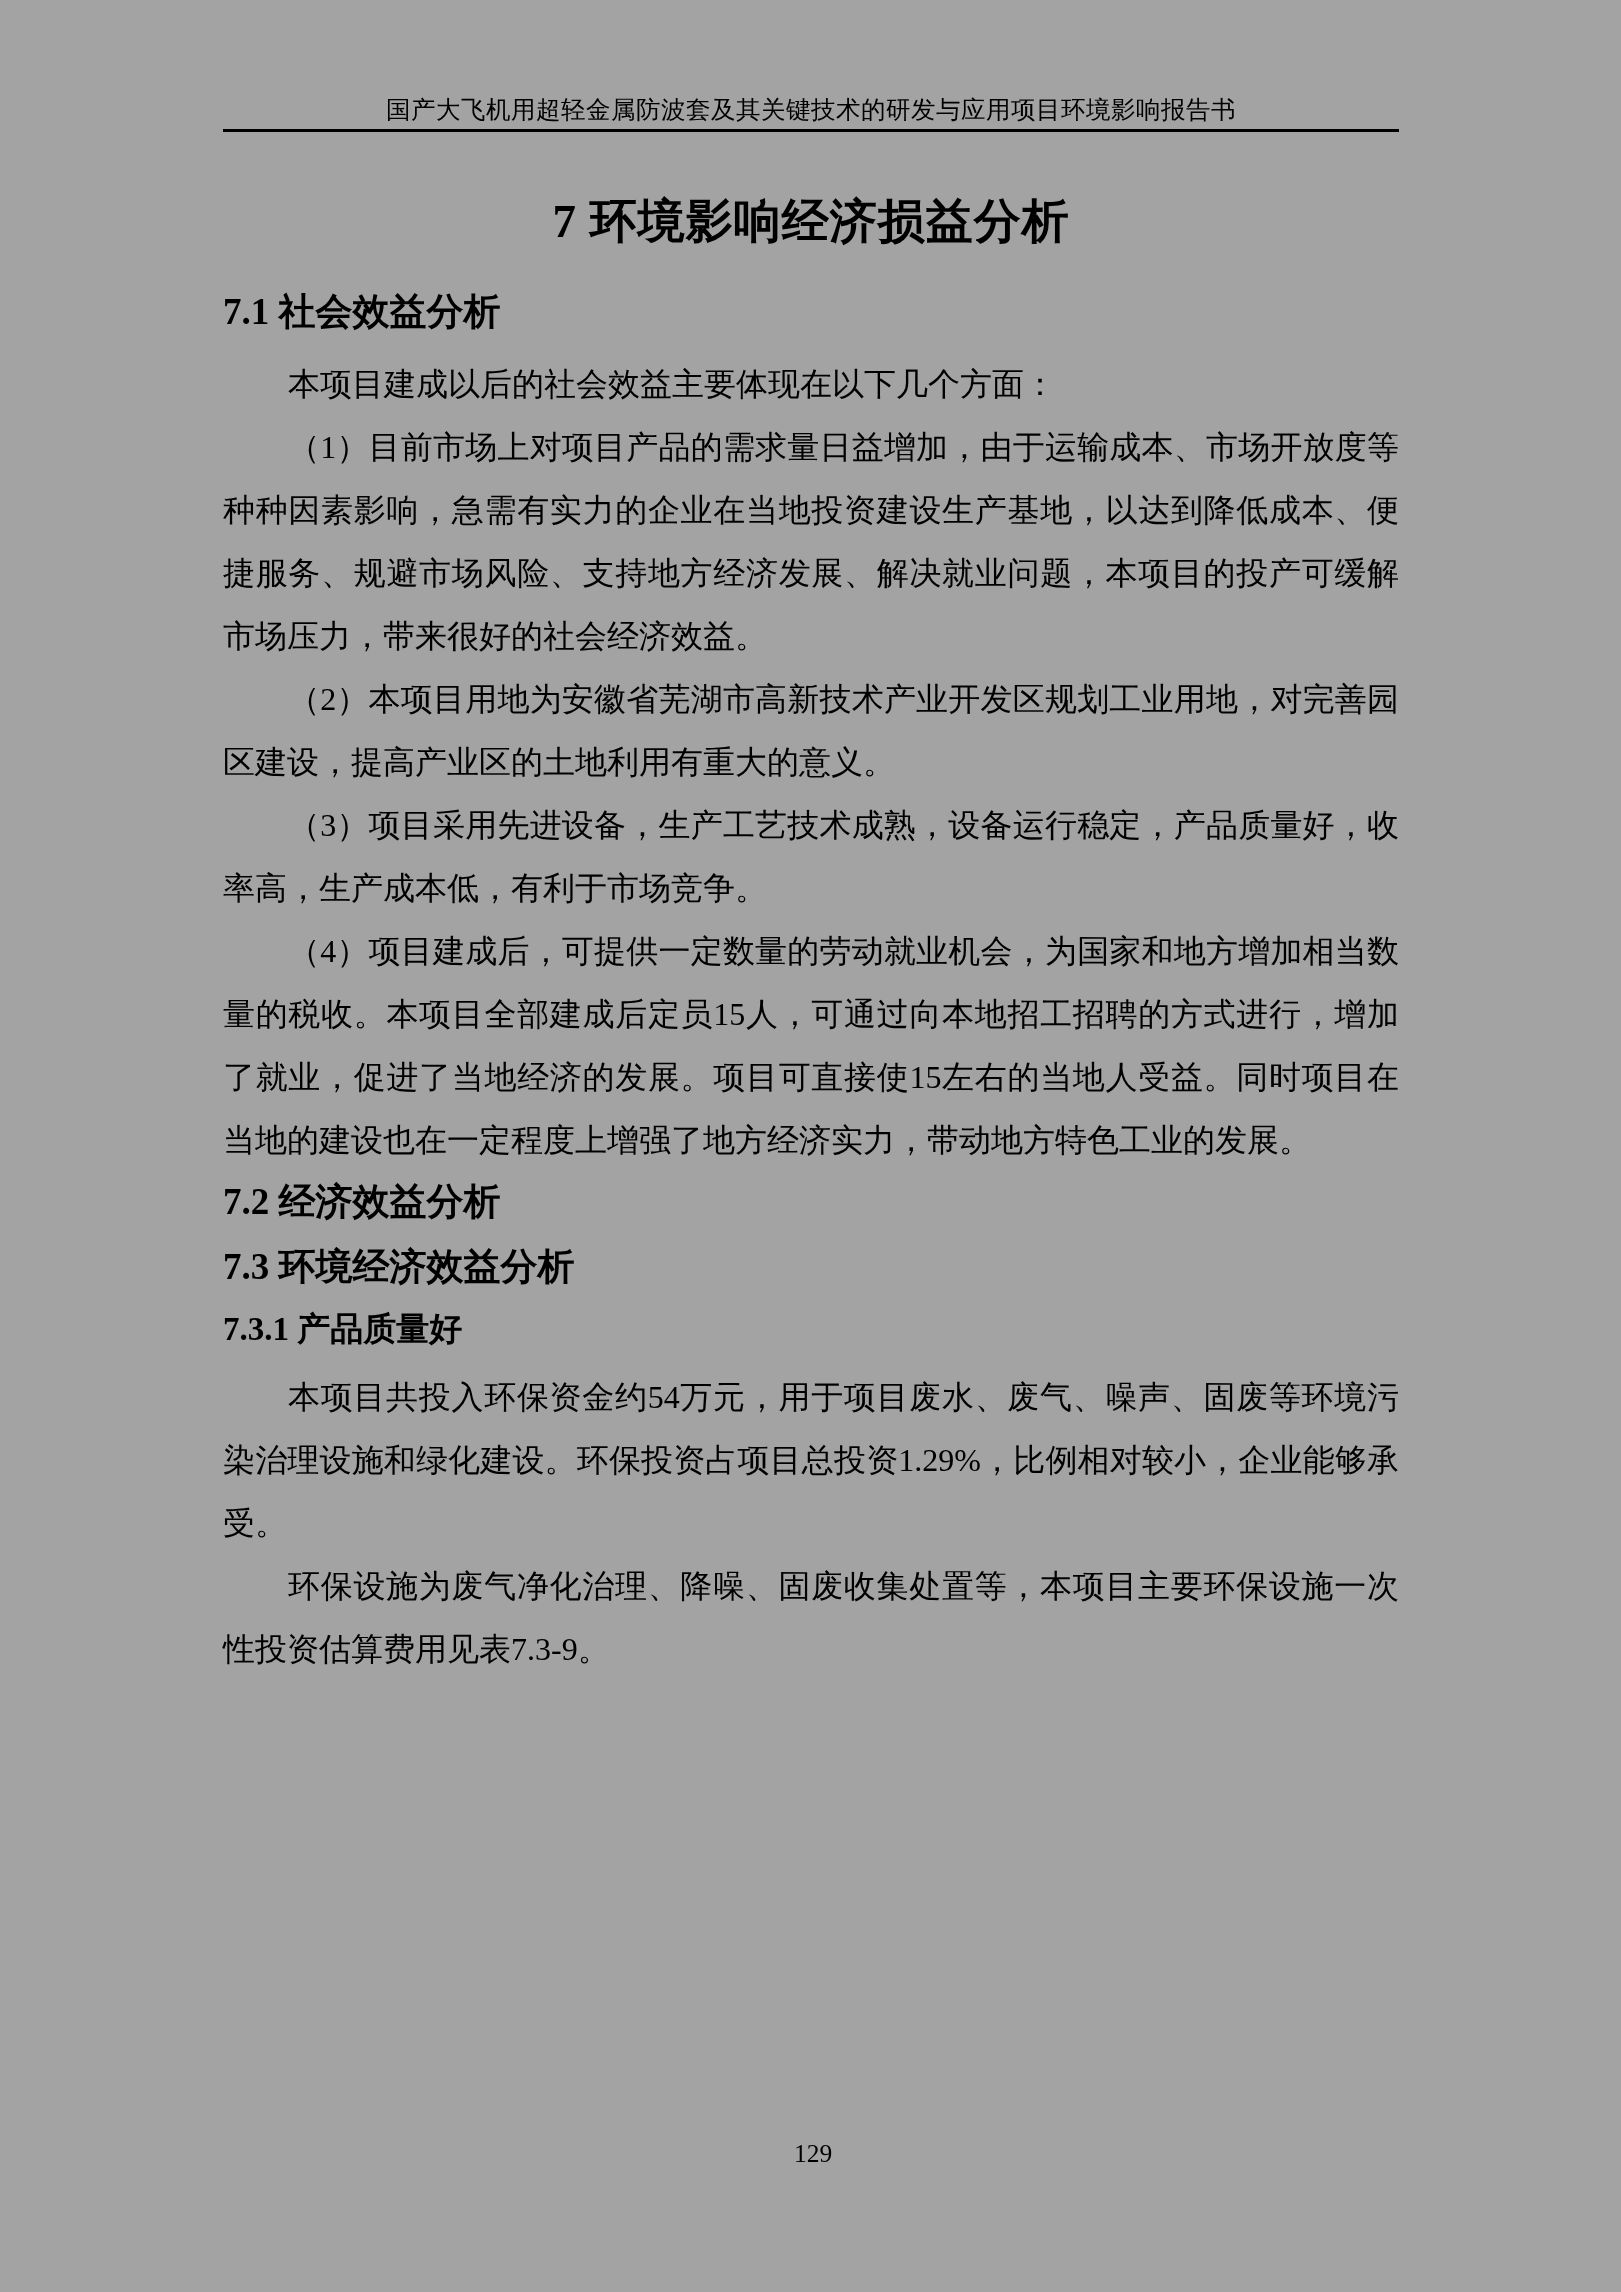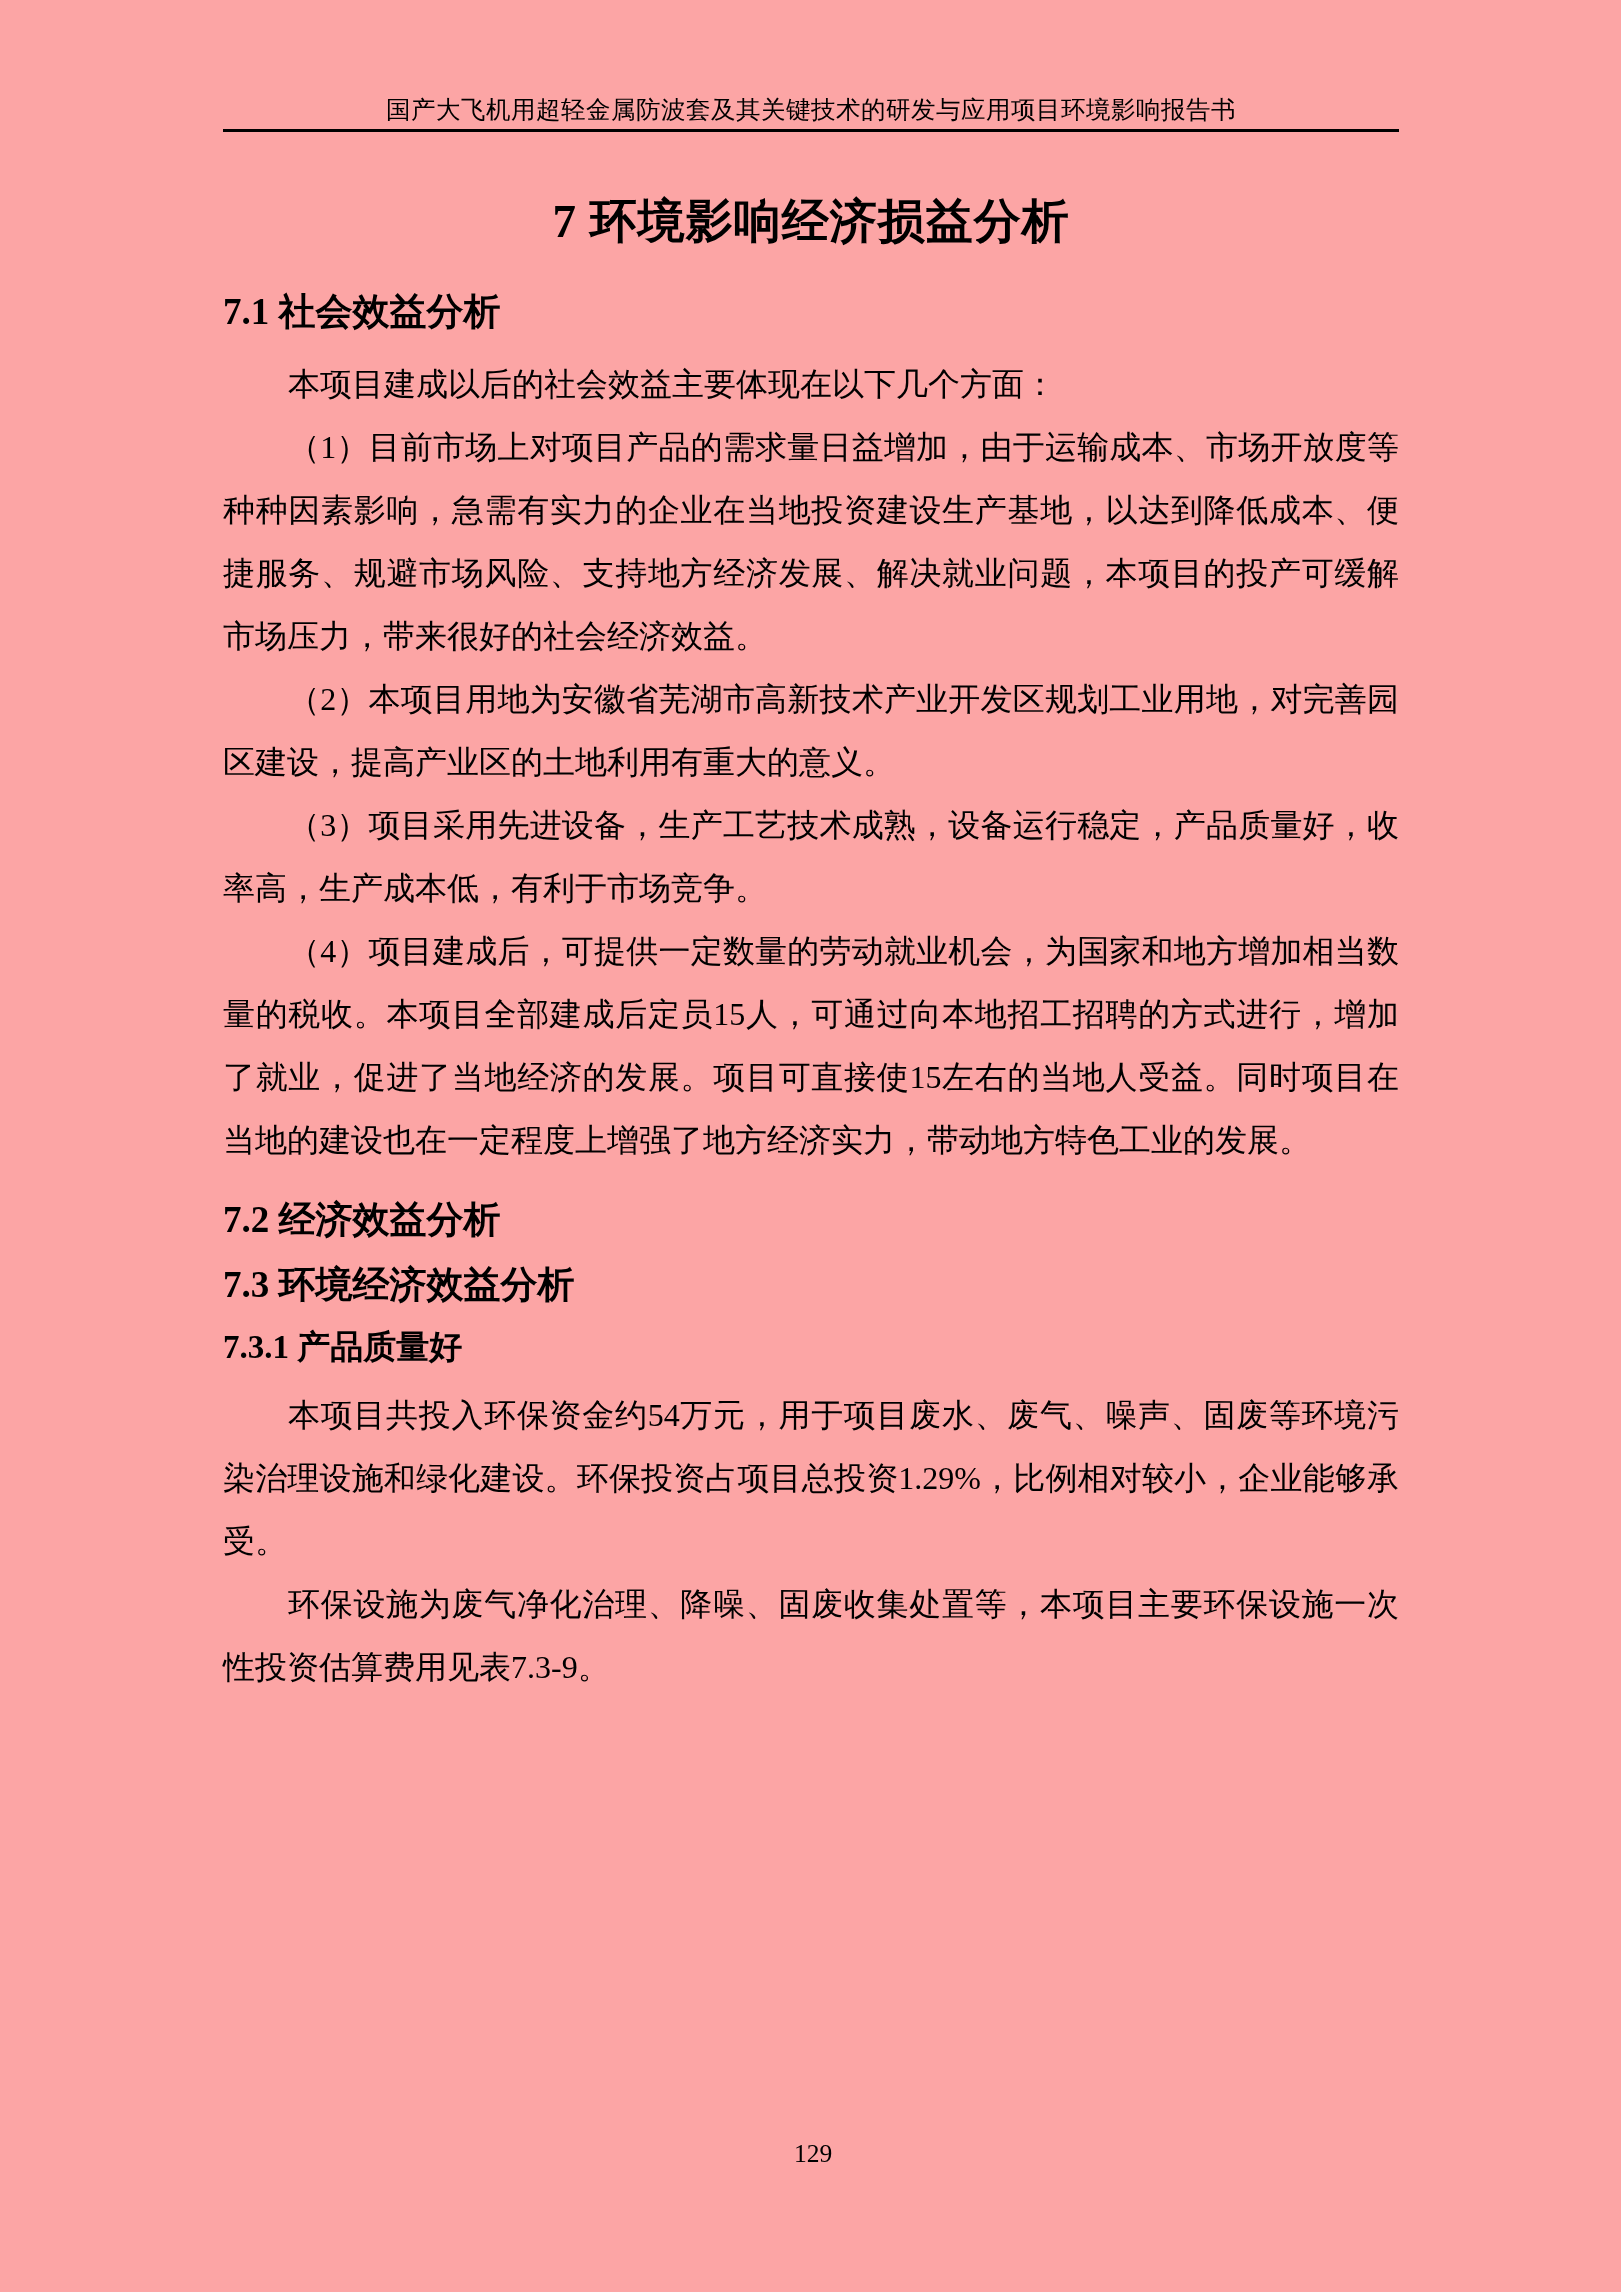--- a/index.html
+++ b/index.html
@@ -4,21 +4,21 @@
 <style>
   html, body {
     margin: 0;
     padding: 0;
     background: #ffffff;
   }
   .page {
     position: relative;
     width: 1621px;
     height: 2293px;
-    background: #fca5a5;
+    background: #a3a3a3;
     color: #000000;
     font-family: "Liberation Serif", "DejaVu Serif", serif;
     overflow: hidden;
   }
   .content {
     position: absolute;
     left: 223px;
     top: 0;
     width: 1176px;
   }
@@ -47,21 +47,21 @@
     text-align: left;
   }
   .h-subsection {
     font-size: 33px;
     line-height: 47px;
     font-weight: bold;
     margin: 13.7px 0 12.7px 0;
     text-align: left;
   }
   #h71 { margin-top: 38px; margin-bottom: 15.7px; }
-  #h72 { margin-top: 22px; margin-bottom: 14.7px; }
+  #h72 { margin-top: 4px; margin-bottom: 14.7px; }
   #h73 { margin-top: 13.7px; margin-bottom: 0; }
   .body-par {
     margin: 0;
     font-size: 32px;
     line-height: 63px;
     text-align: justify;
     text-indent: 65px;
     word-break: break-all;
   }
   .page-footer {

